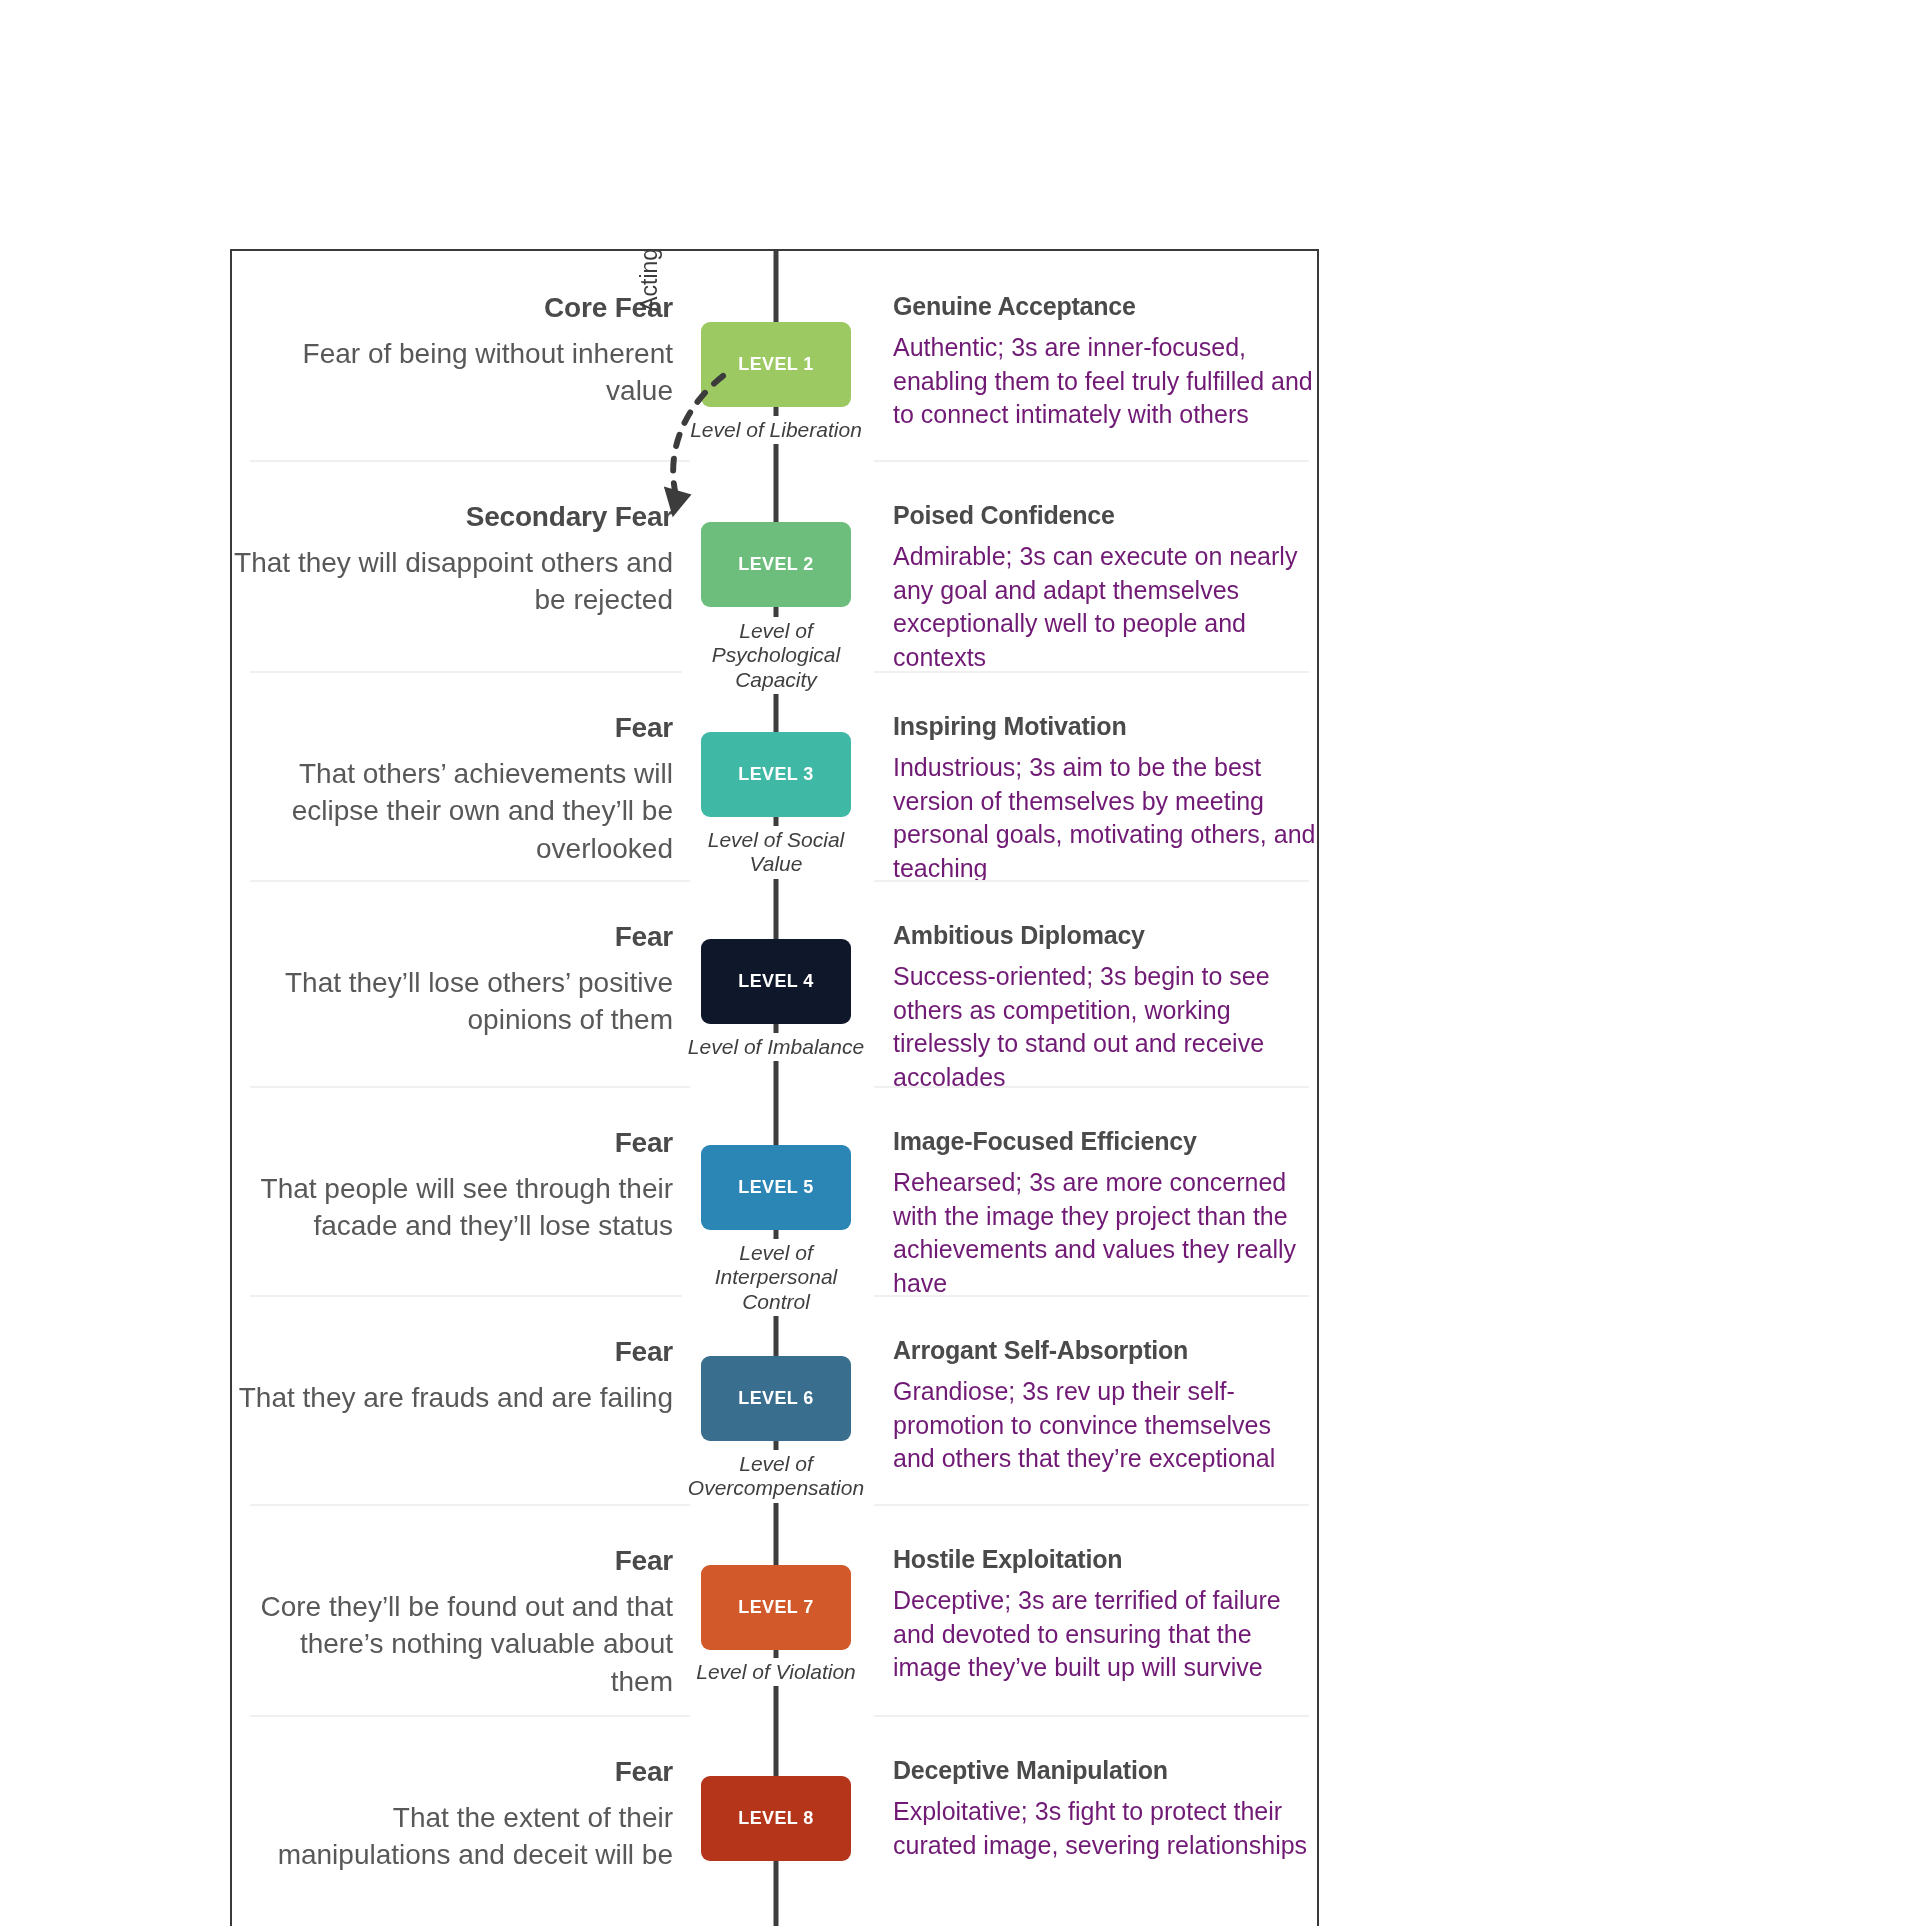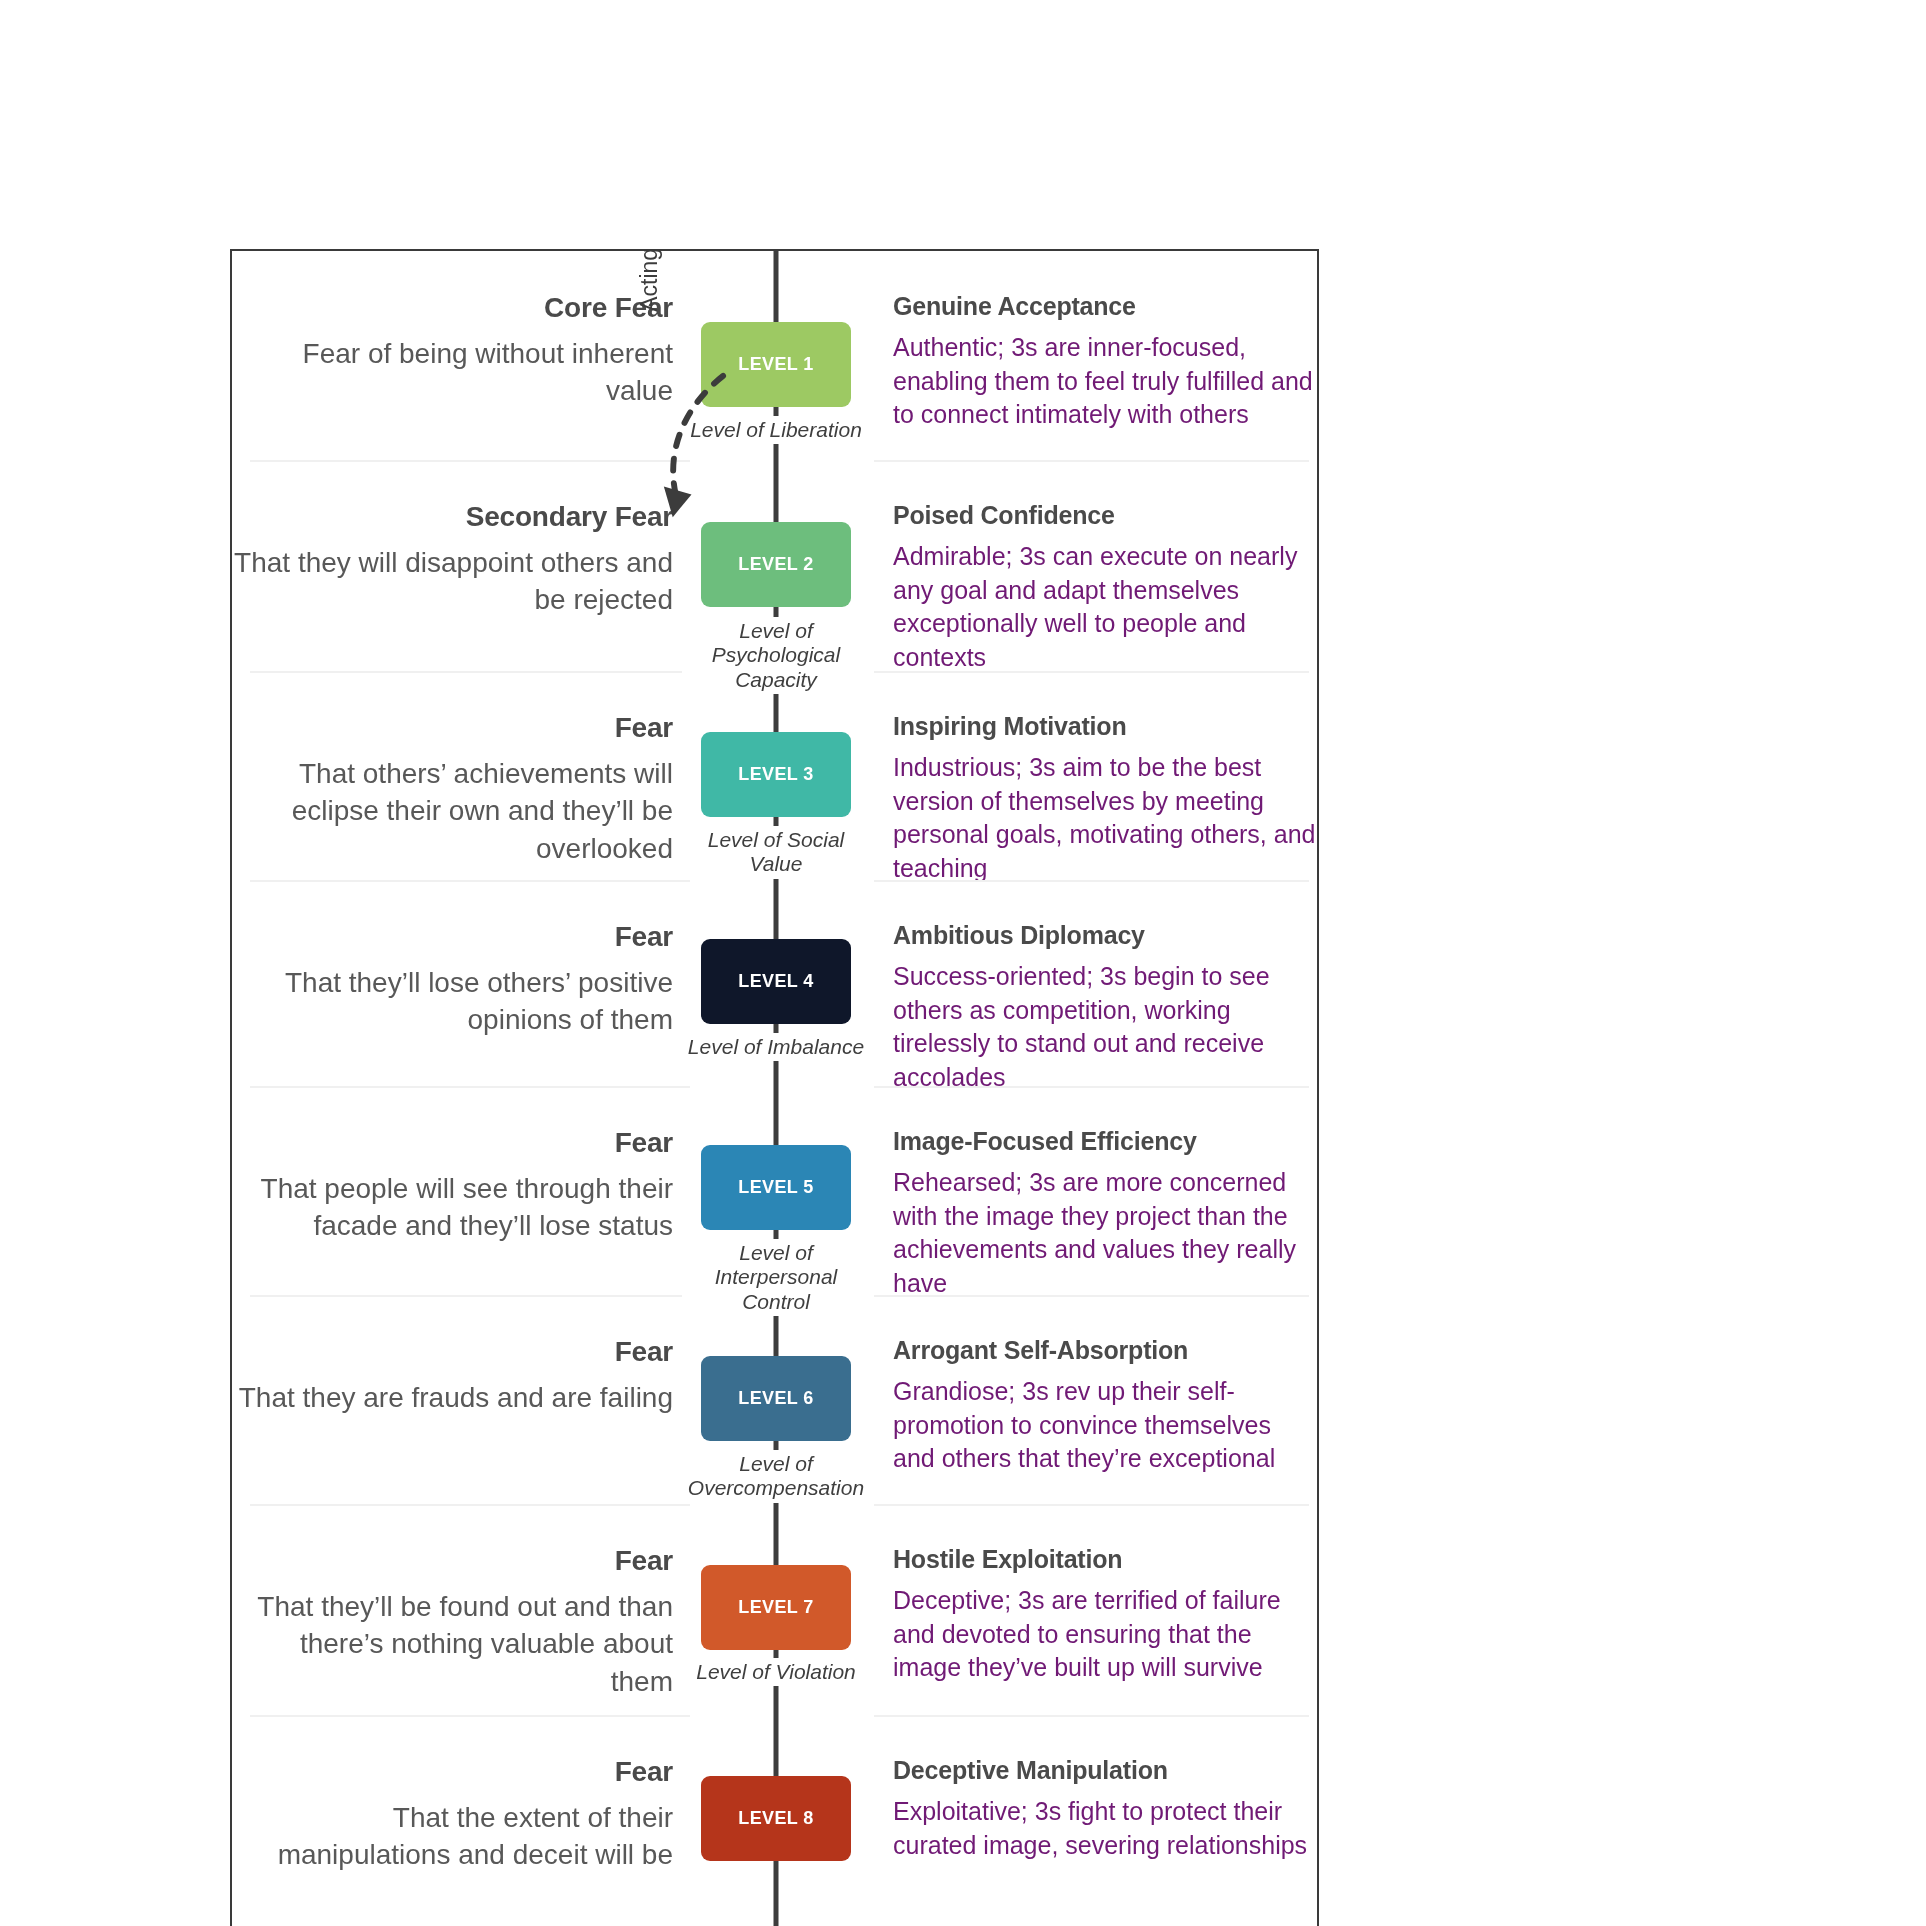--- a/index.html
+++ b/index.html
@@ -270,21 +270,21 @@
         <div class="col-right">
           <div class="virtue-title">Arrogant Self-Absorption</div>
           <div class="virtue-body">Grandiose; 3s rev up their self-promotion to convince themselves and others that they’re exceptional</div>
         </div>
       </div>
       <div class="row" style="height: 211px;">
         <div class="divider-left"></div>
         <div class="divider-right"></div>
         <div class="col-left">
           <div class="fear-title">Fear</div>
-          <div class="fear-body">That they’ll be found out and than there’s nothing valuable about them</div>
+          <div class="fear-body">Core they’ll be found out and that there’s nothing valuable about them</div>
         </div>
         <div class="col-center">
           <div class="spine" style="top: 0px; height: 211px;"></div>
           <div class="level-box" style="top: 61px; background: rgb(209, 89, 42);">LEVEL 7</div>
           <div class="level-caption" style="top: 154px;">Level of Violation</div>
         </div>
         <div class="col-right">
           <div class="virtue-title">Hostile Exploitation</div>
           <div class="virtue-body">Deceptive; 3s are terrified of failure and devoted to ensuring that the image they’ve built up will survive</div>
         </div>

